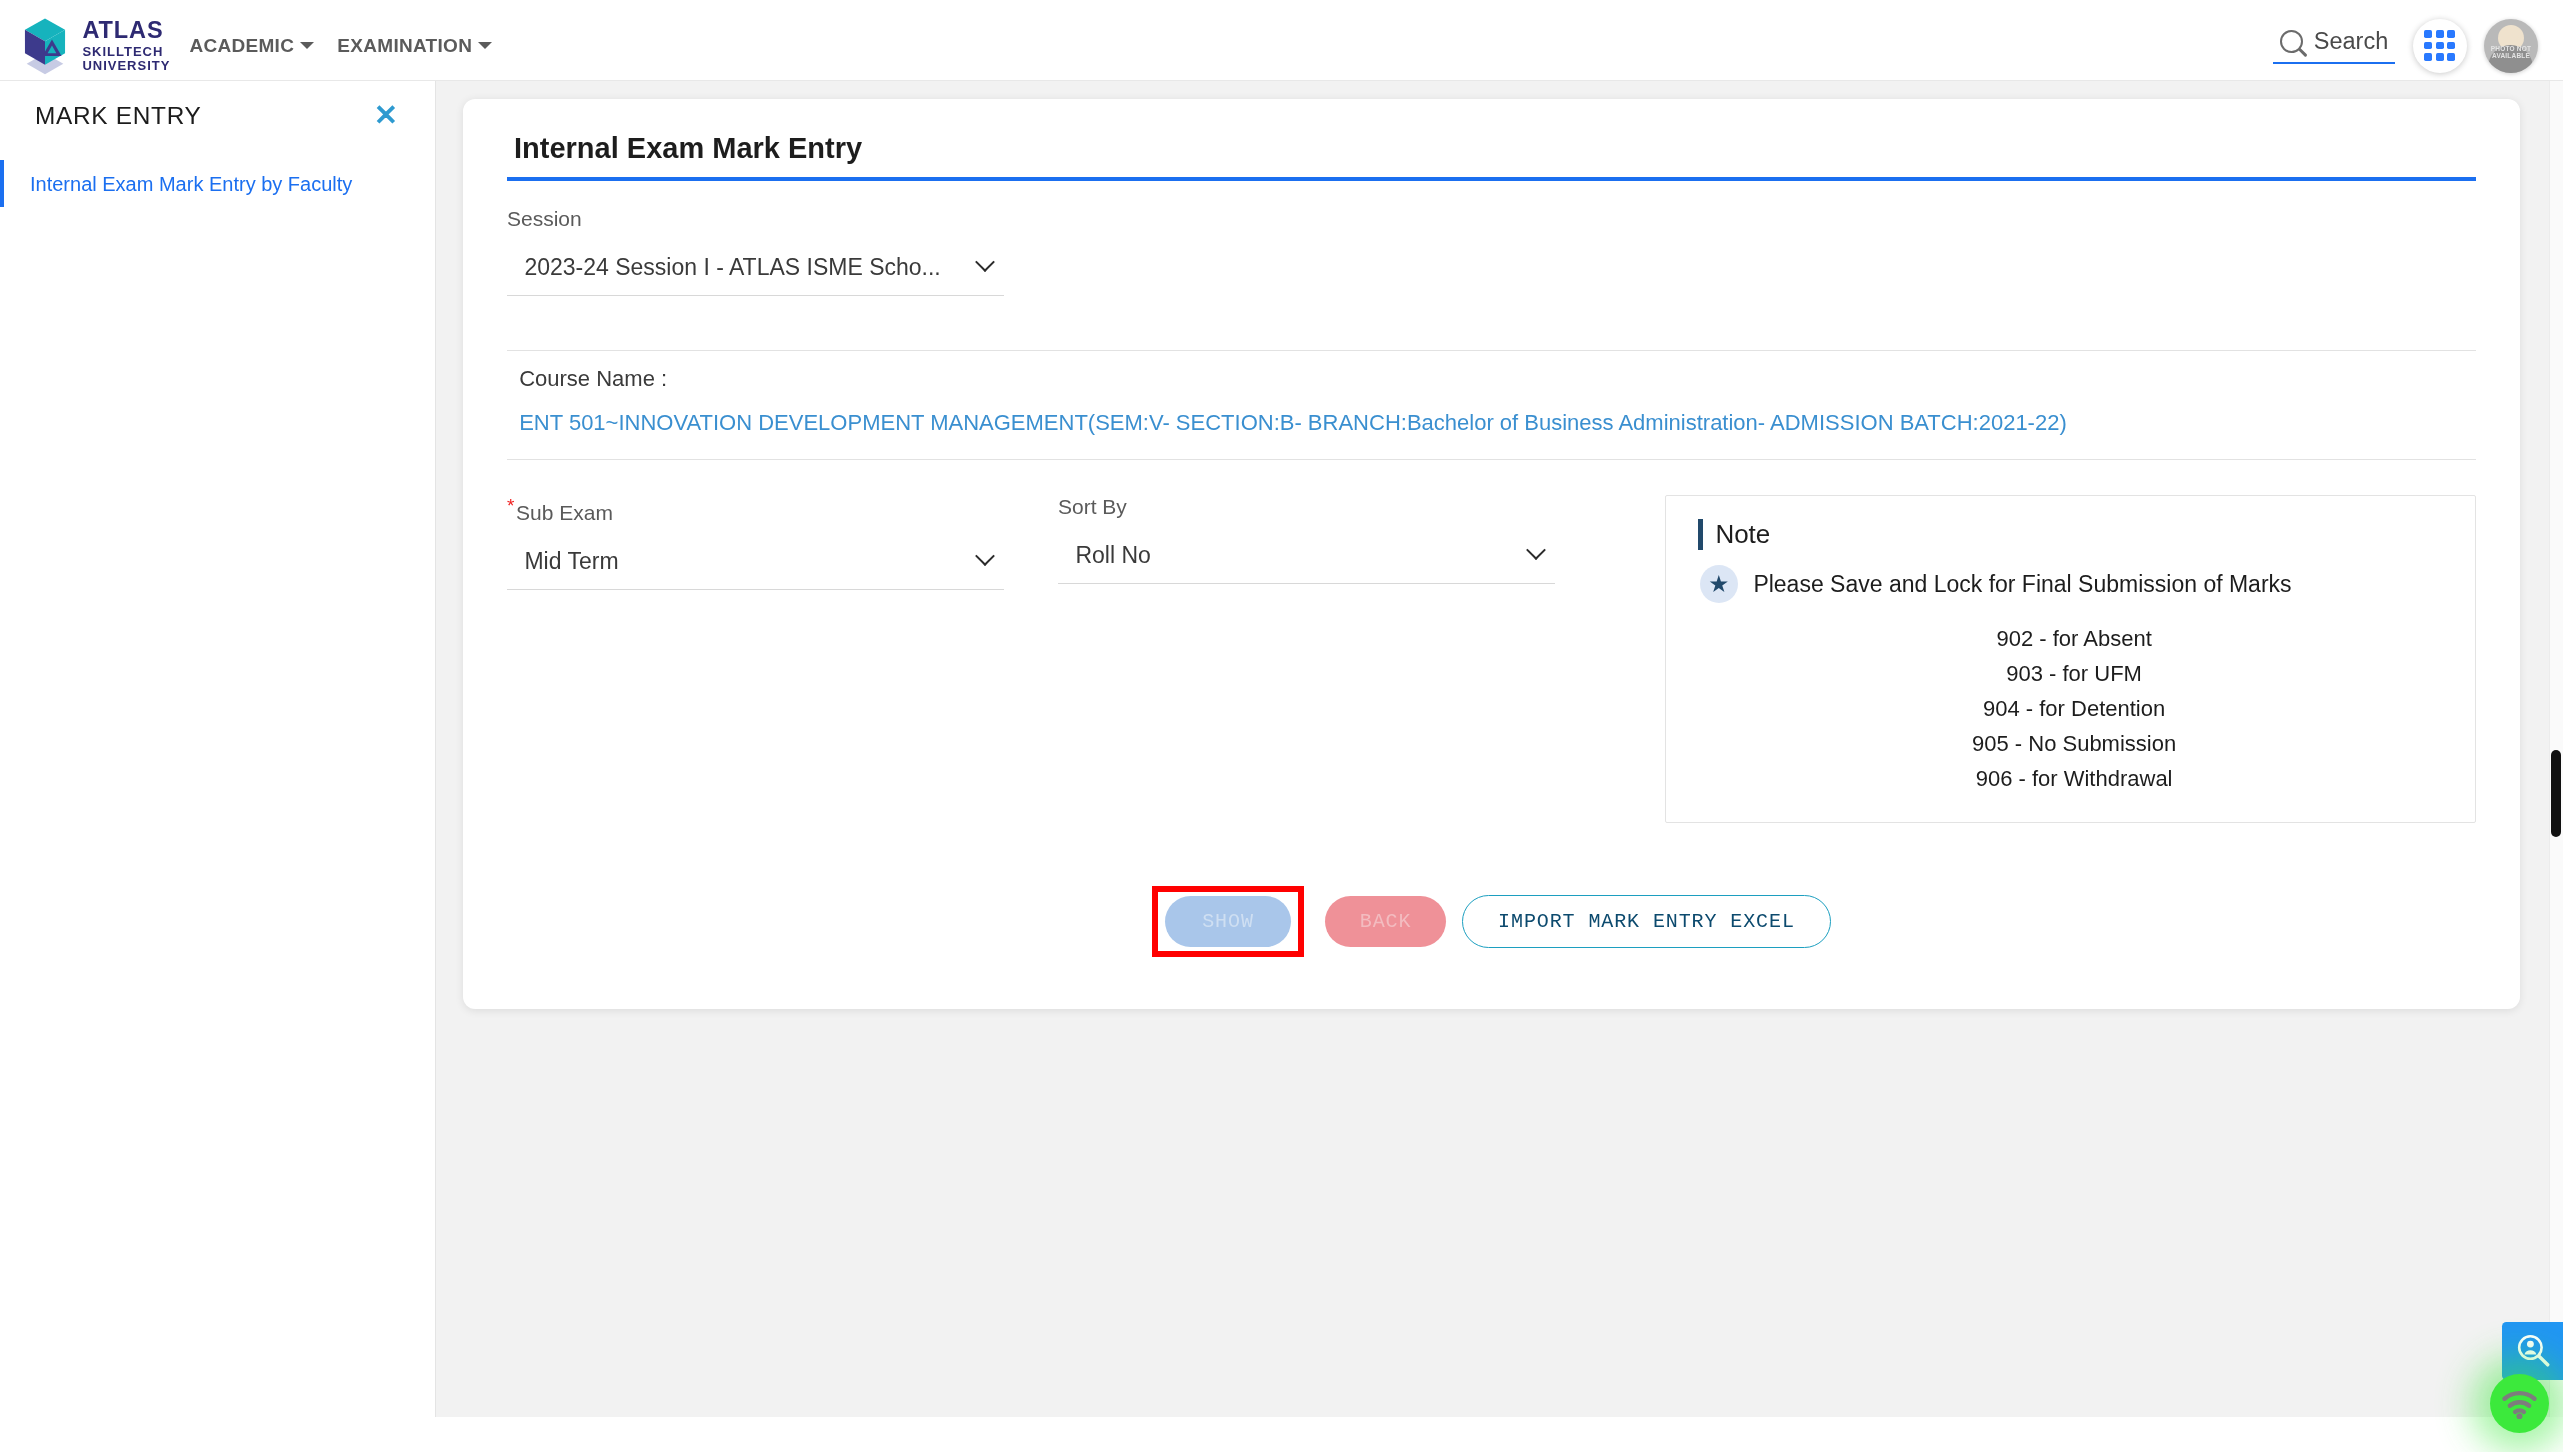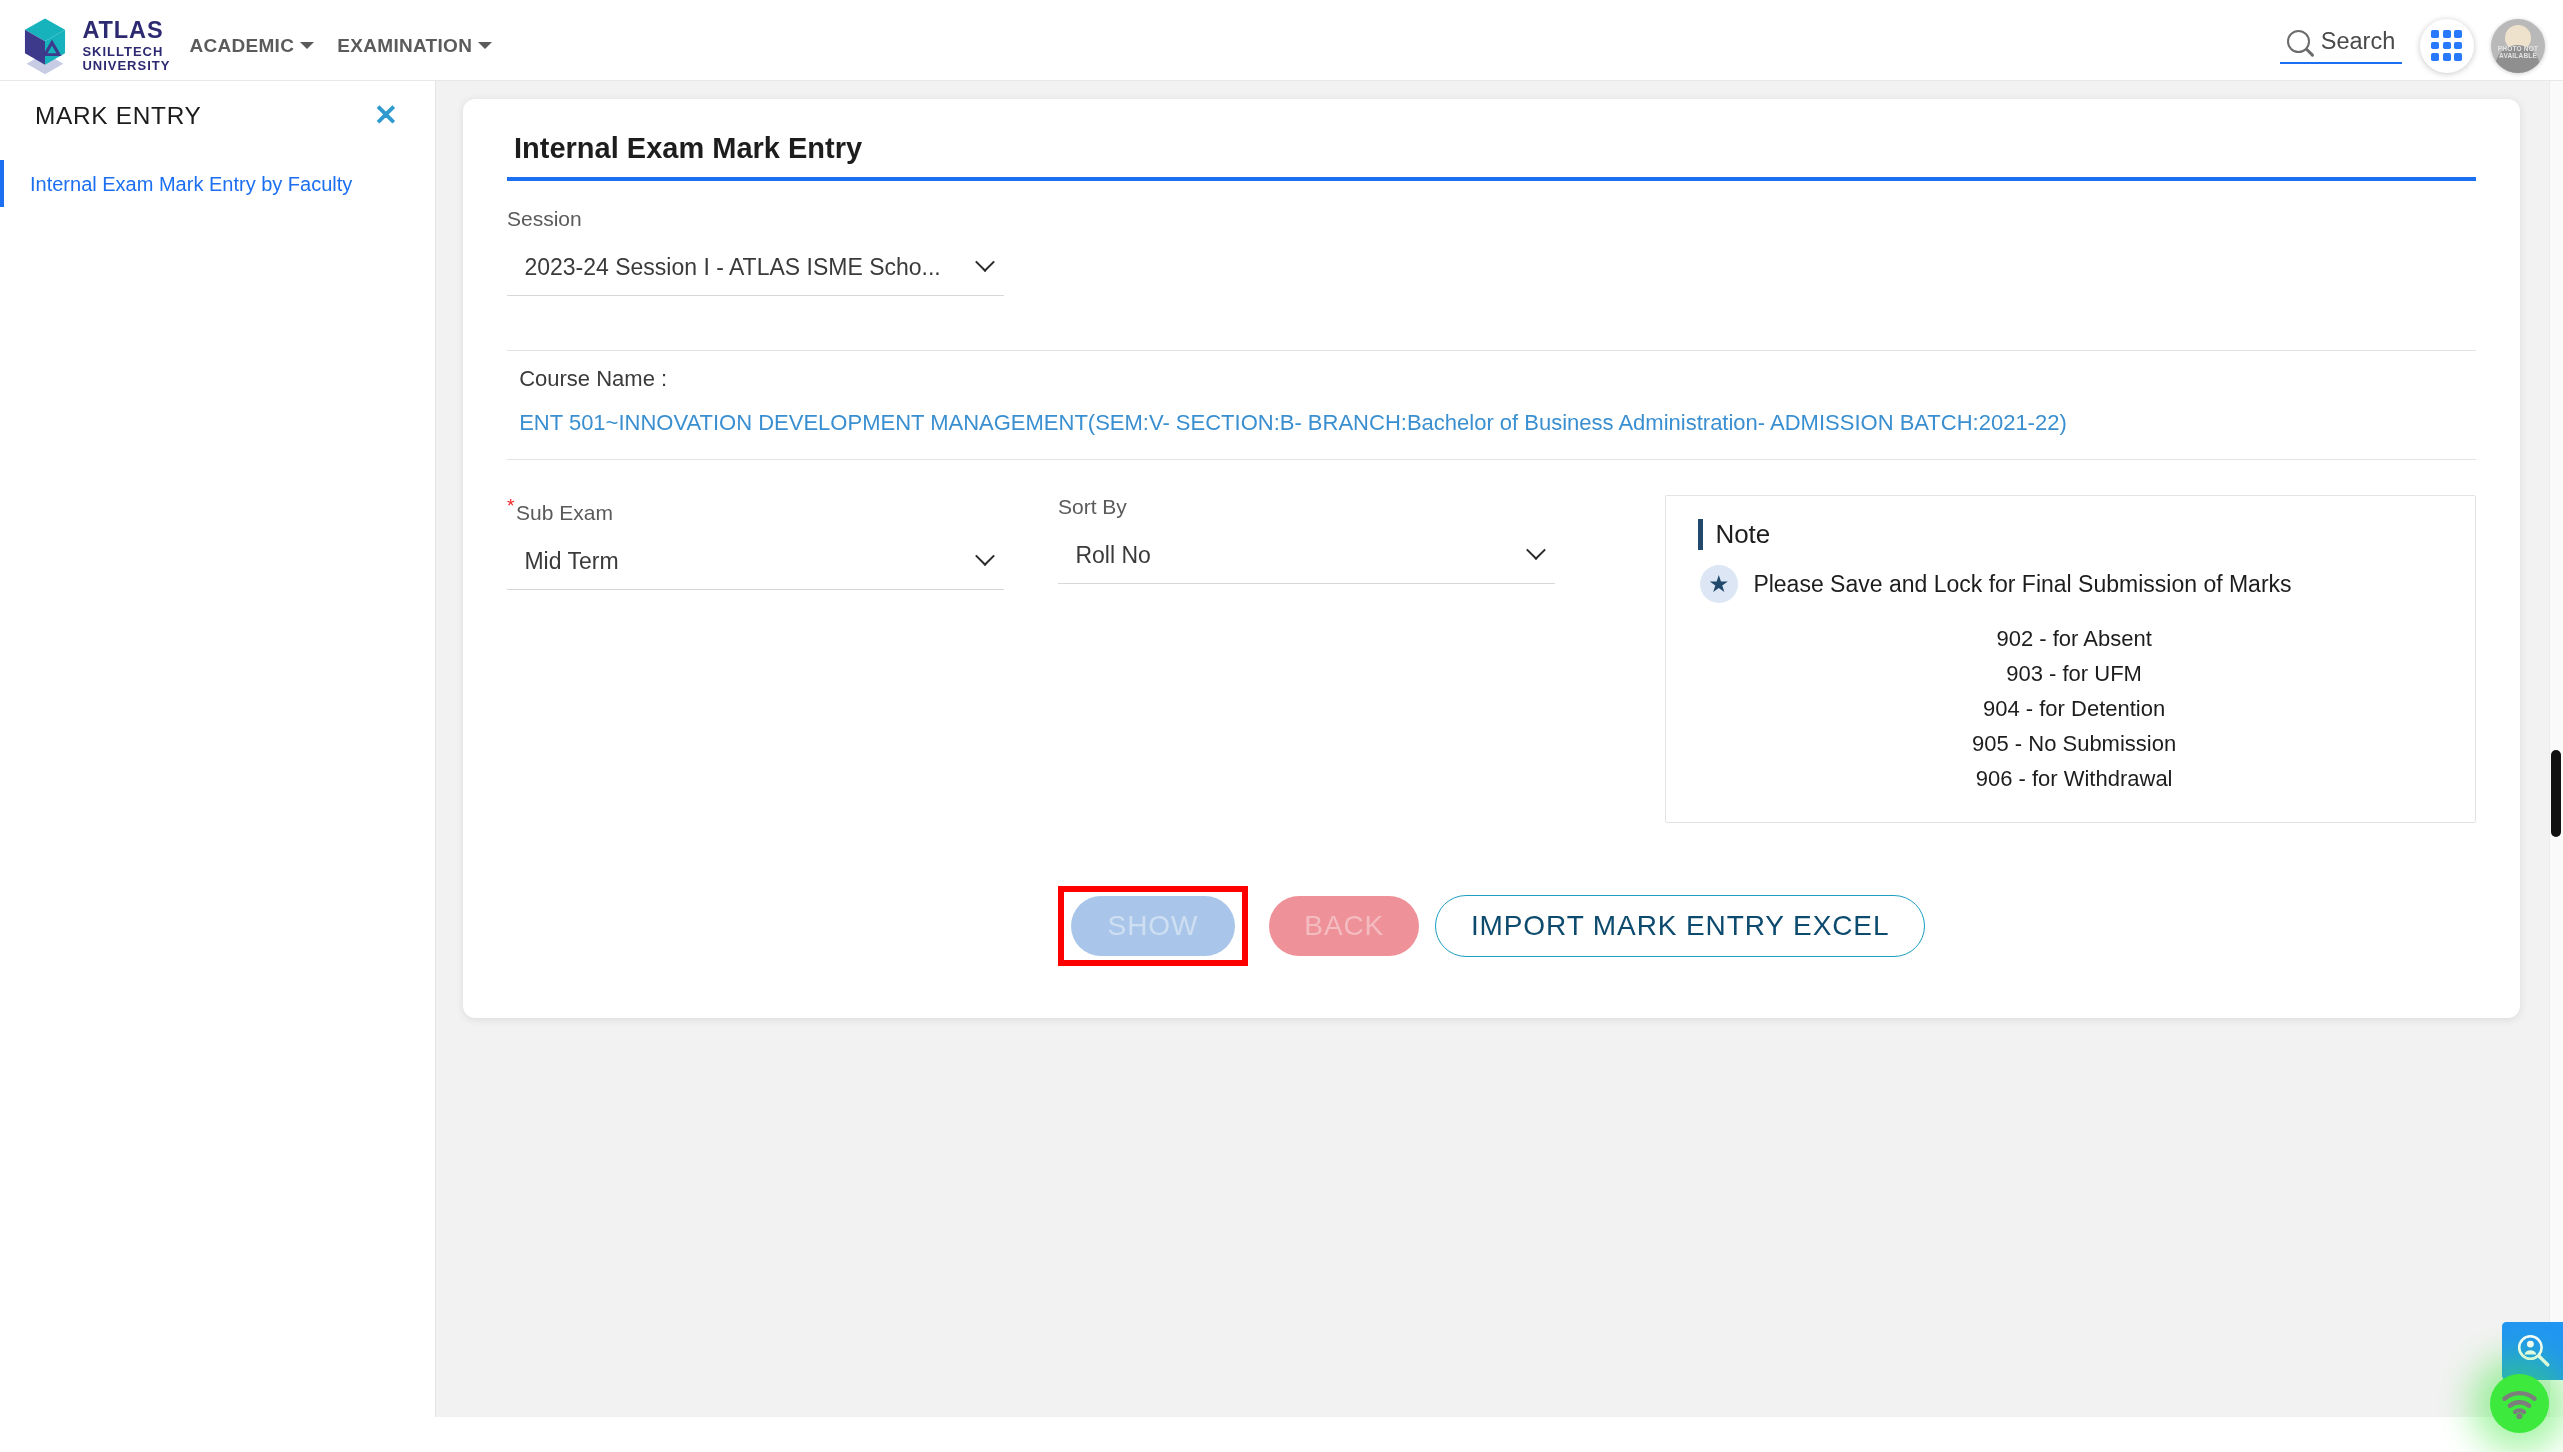--- a/index.html
+++ b/index.html
@@ -31,21 +31,21 @@
     font-size: 19px; font-weight: bold; color: #5b5b5b;
     letter-spacing: 0.3px; display: flex; align-items: center; gap: 6.1px;
     cursor: pointer; white-space: nowrap;
   }
   .caret {
     width: 0; height: 0;
     border-left: 7px solid transparent; border-right: 7px solid transparent;
     border-top: 7.8px solid #5b5b5b;
   }
 
-  .topright { margin-left: auto; display: flex; align-items: center; padding-right: 18px; gap: 17.4px; }
+  .topright { margin-left: auto; display: flex; align-items: center; padding-right: 25px; gap: 17.4px; }
   .searchbox {
     display: flex; align-items: center; gap: 10.5px;
     border-bottom: 2.6px solid #1b6ff0; padding: 0 7px 7px 7px;
   }
   .searchbox .mag {
     width: 23px; height: 23px; border: 2.6px solid #6b6b6b; border-radius: 50%;
     position: relative; display: inline-block;
   }
   .searchbox .mag::after {
     content: ""; position: absolute; width: 2.6px; height: 10.5px; background: #6b6b6b;
@@ -151,22 +151,22 @@
   }
   .star-glyph { font-size: 23.5px; color: #21496b; line-height: 1; }
   .note-star-text { font-size: 23px; color: #1d1d1d; }
   .note-line { font-size: 22px; color: #1d1d1d; line-height: 35px; padding-left: 5.2px; }
 
   .btn-row { display: flex; align-items: center; justify-content: center; gap: 0; margin-top: 63px; }
   .btn-highlight {
     border: 6.1px solid #ff0000; padding: 4.4px 7px; display: inline-flex; margin-right: 7px;
   }
   .btn {
-    border: none; border-radius: 31px; font-family: Liberation Sans, sans-serif;
-    font-size: 28px; letter-spacing: 0.9px; cursor: pointer; white-space: nowrap; text-align: right;
+    border: none; border-radius: 31px; font-family: Liberation Mono, monospace;
+    font-size: 20px; letter-spacing: 0.9px; cursor: pointer; white-space: nowrap; text-align: right;
   }
   .btn-show { background: #a9c6ea; color: #cfdff2; padding: 14px 37px; }
   .btn-back { background: #ef9198; color: #f3bcc0; padding: 14px 35px; margin-left: 14px; margin-right: 15.7px; }
   .btn-import {
     background: #ffffff; color: #0c4a6e; border: 1.7px solid #1c9fc0;
     padding: 14px 35px; font-weight: normal;
   }
 
   
   .footer {

